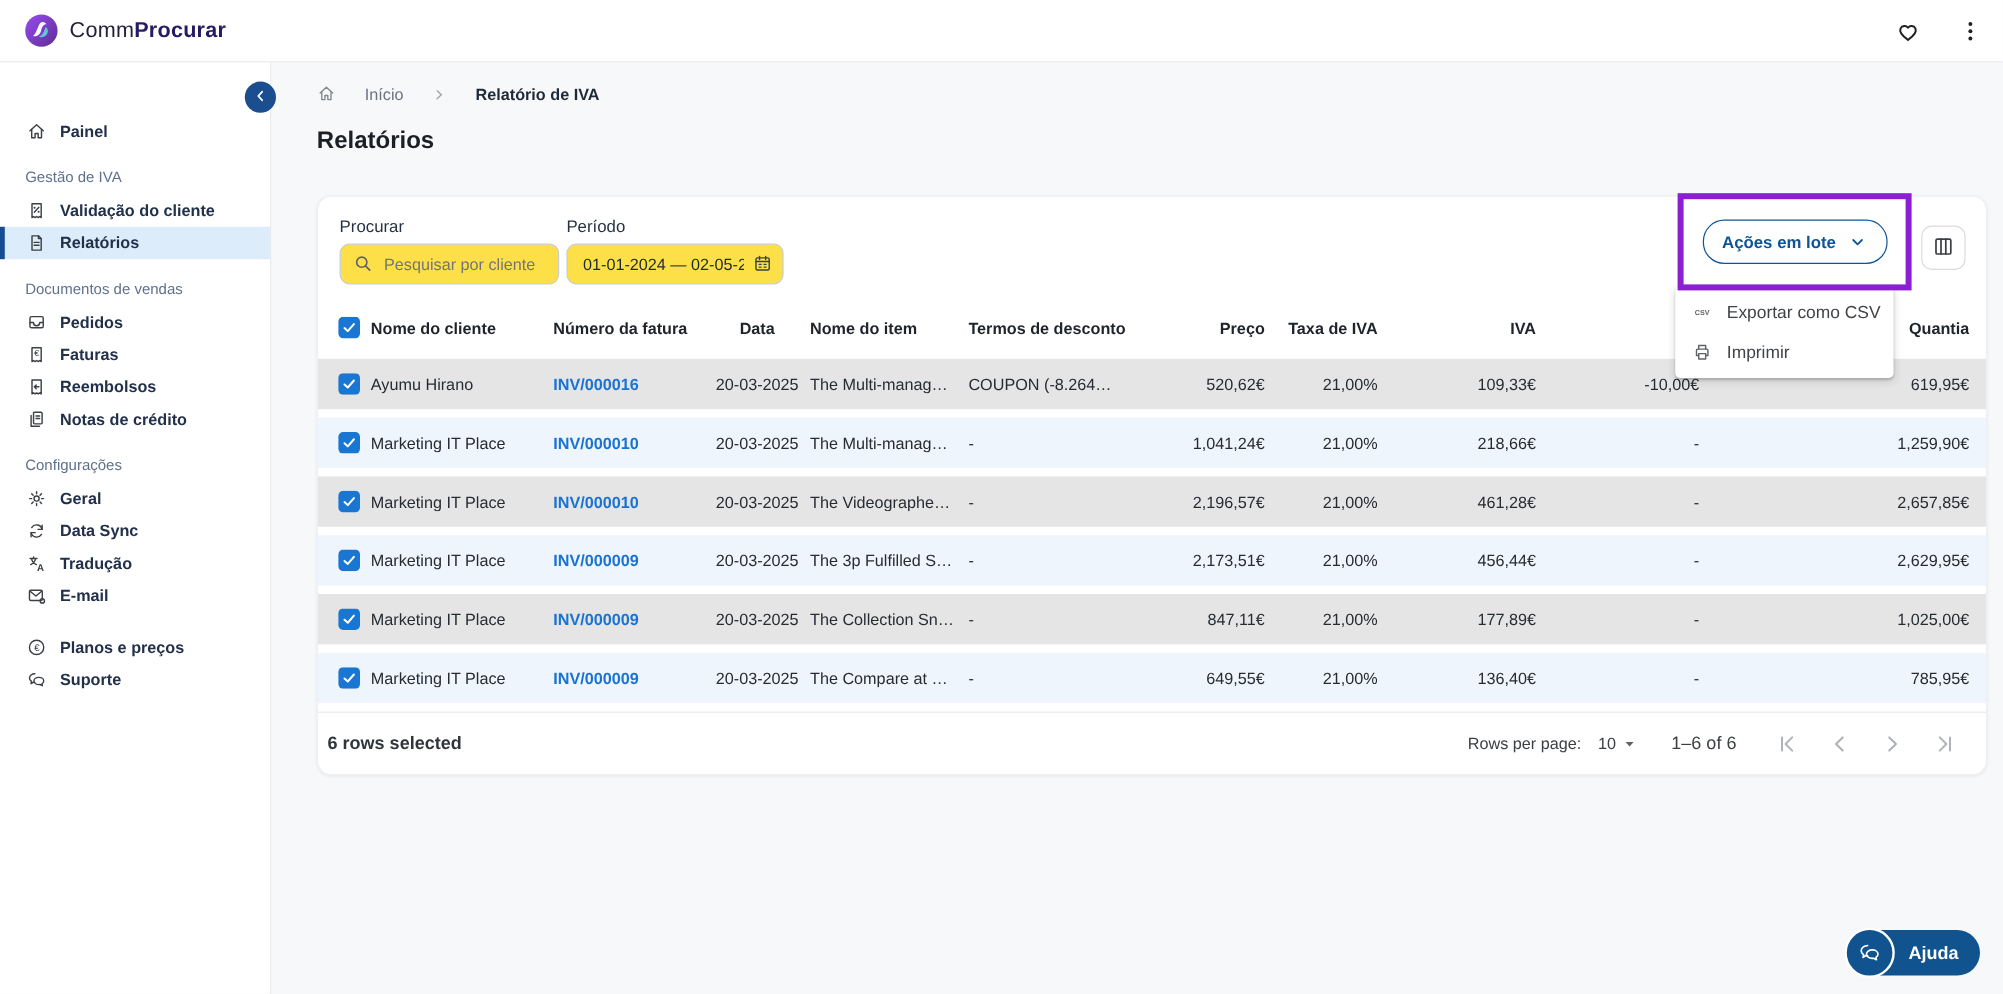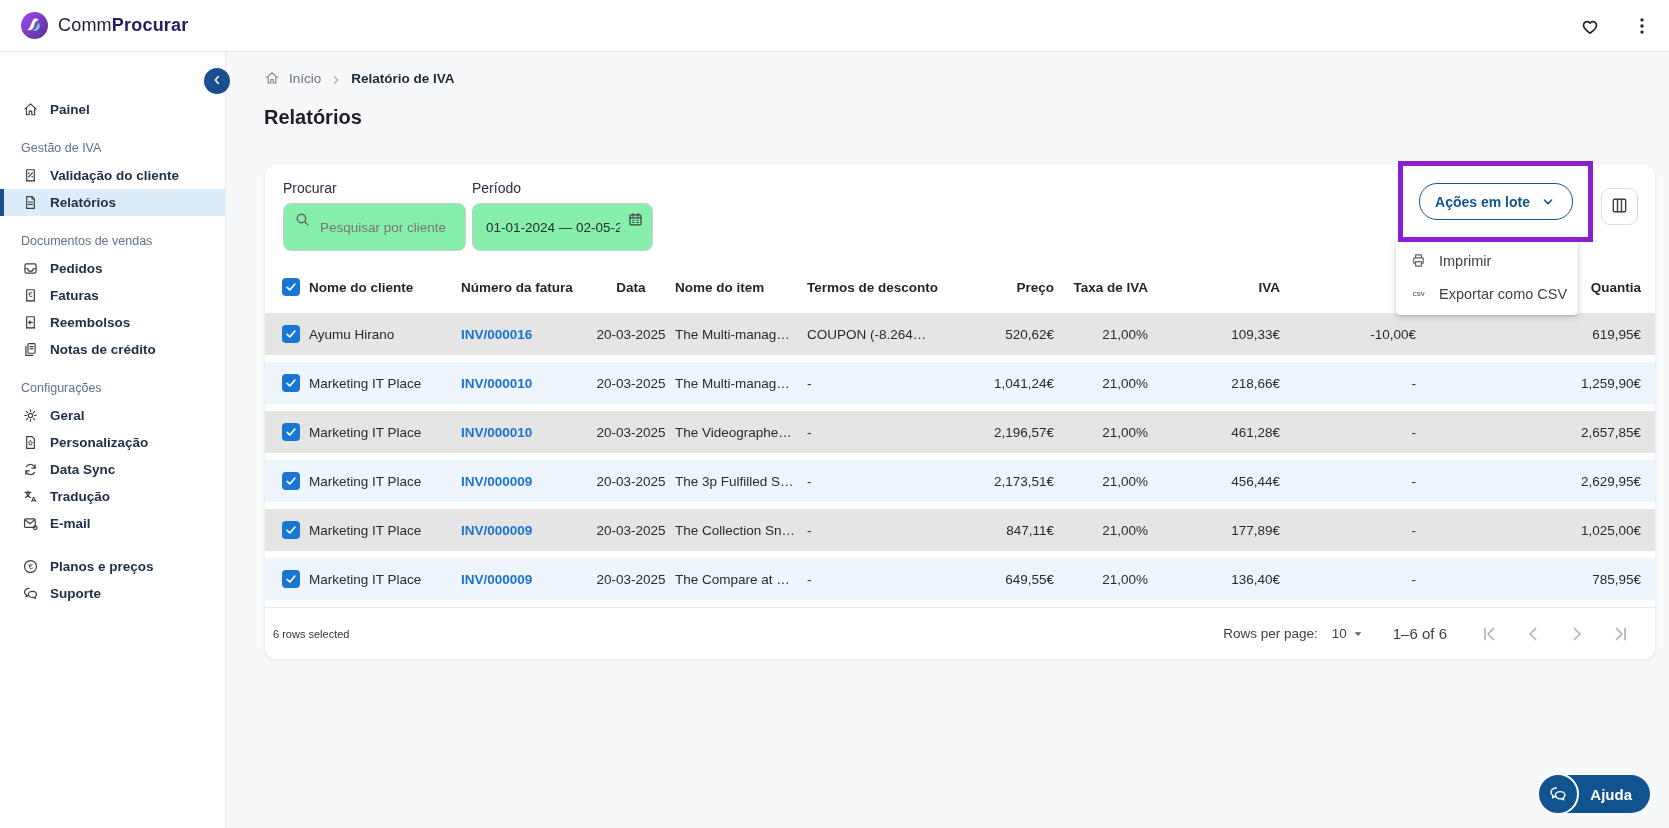--- a/index.html
+++ b/index.html
@@ -34,36 +34,36 @@
   .nav-item{position:relative;display:flex;align-items:center;gap:11px;height:27px;
     padding-left:22px;cursor:pointer;}
   .nav-item .nav-icon{width:17px;height:17px;color:#3c4043;flex:0 0 17px;}
   .nav-item .nav-icon svg{width:17px;height:17px;display:block;}
   .nav-label{font-size:13.5px;font-weight:700;color:#22304a;white-space:nowrap;}
   .nav-item.active{background:#ddecfa;}
   .nav-item.active::before{content:"";position:absolute;left:0;top:0;bottom:0;width:4px;background:#174e92;}
   
   .main{position:fixed;left:226px;top:52px;width:1443px;height:776px;background:#f7f8f9;
     padding:16px 0 0 38px;}
-  .breadcrumb{display:flex;align-items:center;gap:9px;height:20px;margin-bottom:18px;}
+  .breadcrumb{display:flex;align-items:center;gap:24px;height:20px;margin-bottom:18px;}
   .breadcrumb .bc-icon{width:16px;height:16px;color:#80868b;}
   .breadcrumb .bc-icon svg{width:16px;height:16px;}
   .bc-home{font-size:13.5px;color:#6b7280;cursor:pointer;}
   .bc-sep{width:12px;height:12px;color:#9aa0a6;}
   .bc-sep svg{width:12px;height:12px;}
   .bc-current{font-size:13.5px;color:#1f2937;font-weight:600;}
   .page-title{font-size:20px;font-weight:700;color:#1c2026;margin-bottom:34px;}
   
   .card{position:relative;width:1392px;background:#fff;border-radius:12px;
     border:1px solid #eef0f2;box-shadow:0 1px 2px rgba(20,30,40,.05);padding:16px 0 0 0;}
   .filter-row{display:flex;gap:6px;padding:0 18px;margin-bottom:14px;}
   .field label{display:block;font-size:14px;font-weight:500;color:#273142;margin-bottom:7px;}
   .input-wrap{position:relative;}
-  .input-wrap input{height:48px;border:1px solid #c9cdd2;border-radius:8px;font-size:13.5px;
-    color:#1f2937;outline:none;font-family:inherit;background:#86efac;}
+  .input-wrap input{height:34px;border:1px solid #c9cdd2;border-radius:8px;font-size:13.5px;
+    color:#1f2937;outline:none;font-family:inherit;background:#fde047;}
   .search-wrap input{width:183px;padding:0 10px 0 36px;}
   .search-wrap .in-icon{position:absolute;left:11px;top:8px;width:17px;height:17px;color:#5f6368;}
   .period-wrap input{width:181px;padding:0 32px 0 13px;}
   .period-wrap .in-icon{position:absolute;right:9px;top:8px;width:17px;height:17px;color:#3c4043;}
   .in-icon svg{width:17px;height:17px;}
   
   .purple-box{position:absolute;top:-3px;right:62px;width:195px;height:81px;
     border:5px solid var(--purple);z-index:30;display:flex;align-items:center;justify-content:center;pointer-events:none;}
   .bulk-btn{pointer-events:auto;display:flex;align-items:center;justify-content:center;gap:10px;
     width:154px;height:37px;border-radius:18px;border:1.5px solid #0f5595;background:#fff;
@@ -90,21 +90,21 @@
   .tcell.link{color:var(--link);font-weight:600;cursor:pointer;}
   .tbody .trow{margin-bottom:7px;}
   .tbody .trow.odd{background:#e5e5e5;}
   .tbody .trow.even{background:#eef5fc;}
   .cbx{width:18px;height:18px;border-radius:4px;background:var(--cbx);color:#fff;
     display:flex;align-items:center;justify-content:center;cursor:pointer;margin-left:9px;}
   .cbx svg{width:14px;height:14px;}
   
   .tfooter{display:flex;align-items:center;height:52px;border-top:1px solid #e6e8eb;
     padding:0 24px 0 8px;margin-top:2px;}
-  .selected-text{font-size:11px;color:#30353b;}
+  .selected-text{font-size:15px;color:#30353b;font-weight:bold;}
   .pag{margin-left:auto;display:flex;align-items:center;gap:28px;}
   .rpp{display:flex;align-items:center;gap:14px;font-size:13.5px;color:#3c4043;justify-content:space-between;}
   .rpp-select{display:flex;align-items:center;gap:4px;cursor:pointer;font-size:13.5px;color:#3c4043;}
   .rpp-select .tri{width:14px;height:14px;color:#5f6368;}
   .rpp-select .tri svg{width:14px;height:14px;}
   .range{font-size:15px;color:#3c4043;}
   .pag-btns{display:flex;align-items:center;gap:24px;margin-left:4px;}
   .pag-btn{width:20px;height:20px;color:#aeb3b9;cursor:default;}
   .pag-btn svg{width:20px;height:20px;}
   
@@ -237,29 +237,20 @@
             <svg viewBox="0 0 20 20" fill="none" stroke="currentColor" stroke-width="1.4" stroke-linecap="round" stroke-linejoin="round">
               <circle cx="10" cy="10" r="2.5"></circle>
               <path d="M10 3.2 V5.2 M10 14.8 v2 M3.2 10 H5.2 M14.8 10 h2 M5.2 5.2 l1.4 1.4 M13.4 13.4 l1.4 1.4 M14.8 5.2 l-1.4 1.4 M6.6 13.4 l-1.4 1.4"></path>
             </svg>
           </span>
           <span class="nav-label">Geral</span>
         </div>
         <div class="nav-item">
           <span class="nav-icon">
             <svg viewBox="0 0 20 20" fill="none" stroke="currentColor" stroke-width="1.4" stroke-linecap="round" stroke-linejoin="round">
-              <path d="M5.5 3 H11.8 L14.5 5.7 V17 H5.5 z"></path>
-              <path d="M10 7.8 l.85 1.7 1.85.3 -1.35 1.35 .3 1.85 -1.65-.85 -1.65.85 .3-1.85 -1.35-1.35 1.85-.3 z" stroke-width="1"></path>
-            </svg>
-          </span>
-          <span class="nav-label">Personalização</span>
-        </div>
-        <div class="nav-item">
-          <span class="nav-icon">
-            <svg viewBox="0 0 20 20" fill="none" stroke="currentColor" stroke-width="1.4" stroke-linecap="round" stroke-linejoin="round">
               <path d="M4.6 11.6 a5.6 5.6 0 0 0 10.2 1.8 M15.4 8.4 a5.6 5.6 0 0 0 -10.2-1.8"></path>
               <path d="M15.4 4.4 v4 h-4 M4.6 15.6 v-4 h4"></path>
             </svg>
           </span>
           <span class="nav-label">Data Sync</span>
         </div>
         <div class="nav-item">
           <span class="nav-icon">
             <svg viewBox="0 0 20 20" fill="none" stroke="currentColor" stroke-width="1.4" stroke-linecap="round" stroke-linejoin="round">
               <path d="M3.6 5.2 h6.8 M7 3.6 V5.2 M5 5.2 c.5 3 2.3 4.9 4.8 6 M9 5.2 c-.5 3 -2.3 4.9 -4.8 6"></path>
@@ -352,32 +343,32 @@
     </div>
     <button class="columns-btn">
       <span><svg viewBox="0 0 20 20" fill="none" stroke="currentColor" stroke-width="1.5" stroke-linecap="round" stroke-linejoin="round">
             <rect x="3.5" y="3.5" width="13" height="13" rx="1.2"></rect>
             <path d="M7.9 3.5 V16.5 M12.1 3.5 V16.5"></path>
           </svg></span>
     </button>
 
     <div class="bulk-menu">
       <div class="menu-item">
+        <span class="mi-icon"><svg viewBox="0 0 20 20">
+              <text x="10" y="12.8" text-anchor="middle" font-size="7" font-weight="bold" fill="currentColor" font-family="inherit">CSV</text>
+            </svg></span>
+        <span class="mi-label">Exportar como CSV</span>
+      </div>
+      <div class="menu-item">
         <span class="mi-icon"><svg viewBox="0 0 20 20" fill="none" stroke="currentColor" stroke-width="1.4" stroke-linecap="round" stroke-linejoin="round">
               <path d="M6.6 6.8 V3.4 H13.4 V6.8"></path>
               <path d="M6.4 13.2 H4.4 V8 a1 1 0 0 1 1-1 h9.2 a1 1 0 0 1 1 1 v5.2 h-2"></path>
               <rect x="6.6" y="11.4" width="6.8" height="5.2"></rect>
             </svg></span>
         <span class="mi-label">Imprimir</span>
-      </div>
-      <div class="menu-item">
-        <span class="mi-icon"><svg viewBox="0 0 20 20">
-              <text x="10" y="12.8" text-anchor="middle" font-size="7" font-weight="bold" fill="currentColor" font-family="inherit">CSV</text>
-            </svg></span>
-        <span class="mi-label">Exportar como CSV</span>
       </div>
     </div>
 
     <div class="trow thead">
       <div class="tcell">
         <span class="cbx">
             <svg viewBox="0 0 20 20" fill="none" stroke="currentColor" stroke-width="2.4" stroke-linecap="round" stroke-linejoin="round">
               <path d="M4.4 10.6 L8.3 14.2 L15.6 5.8"></path>
             </svg>
           </span>

